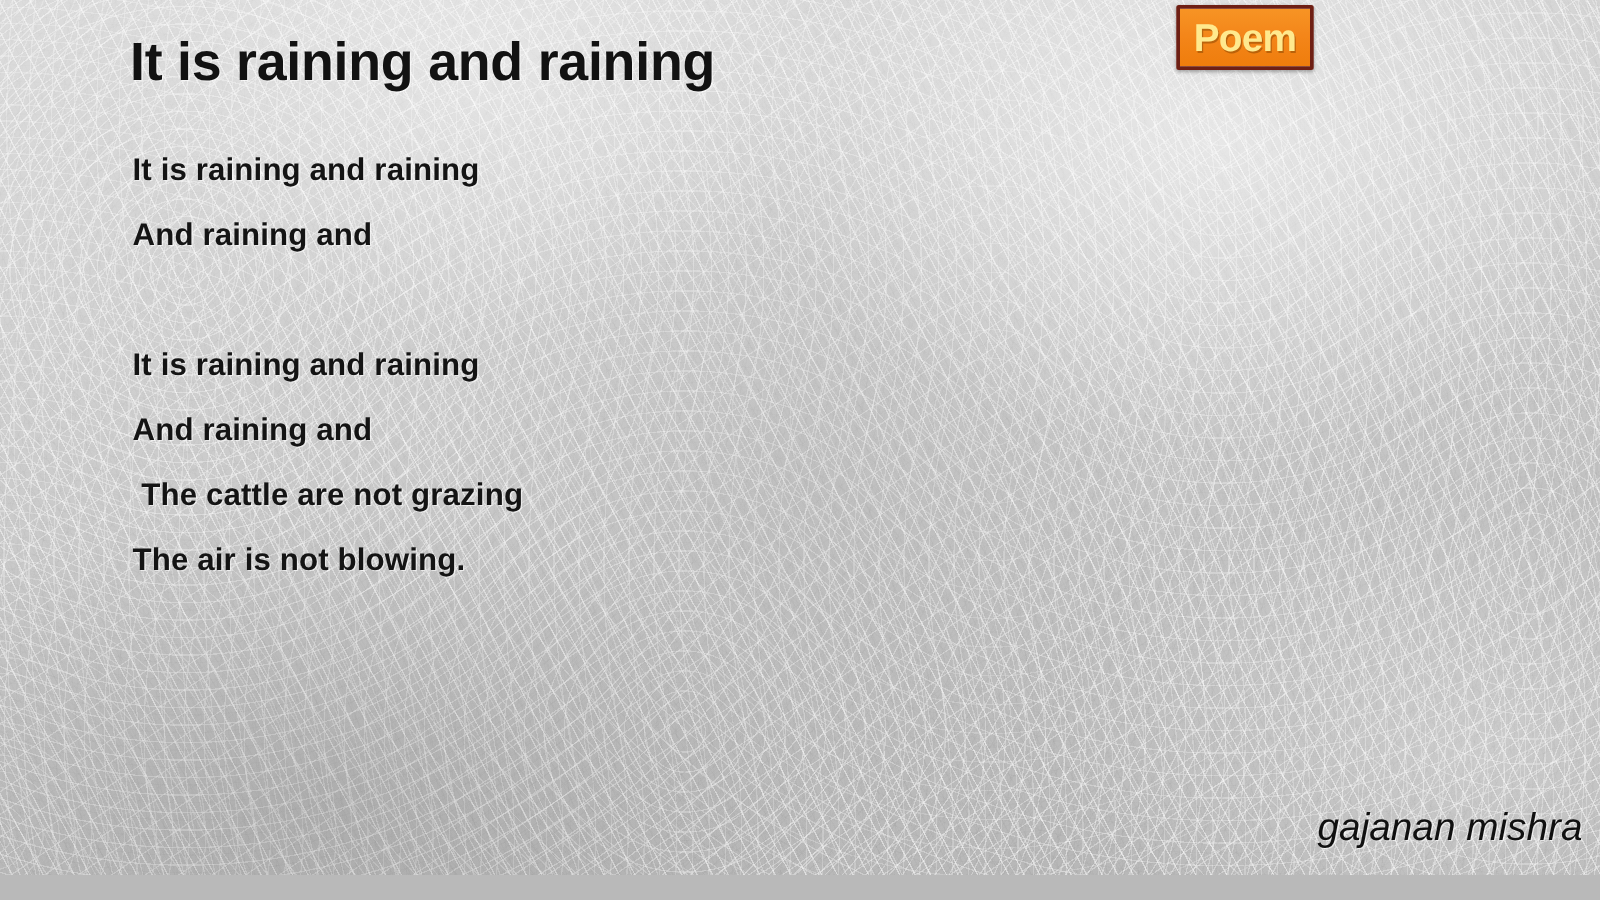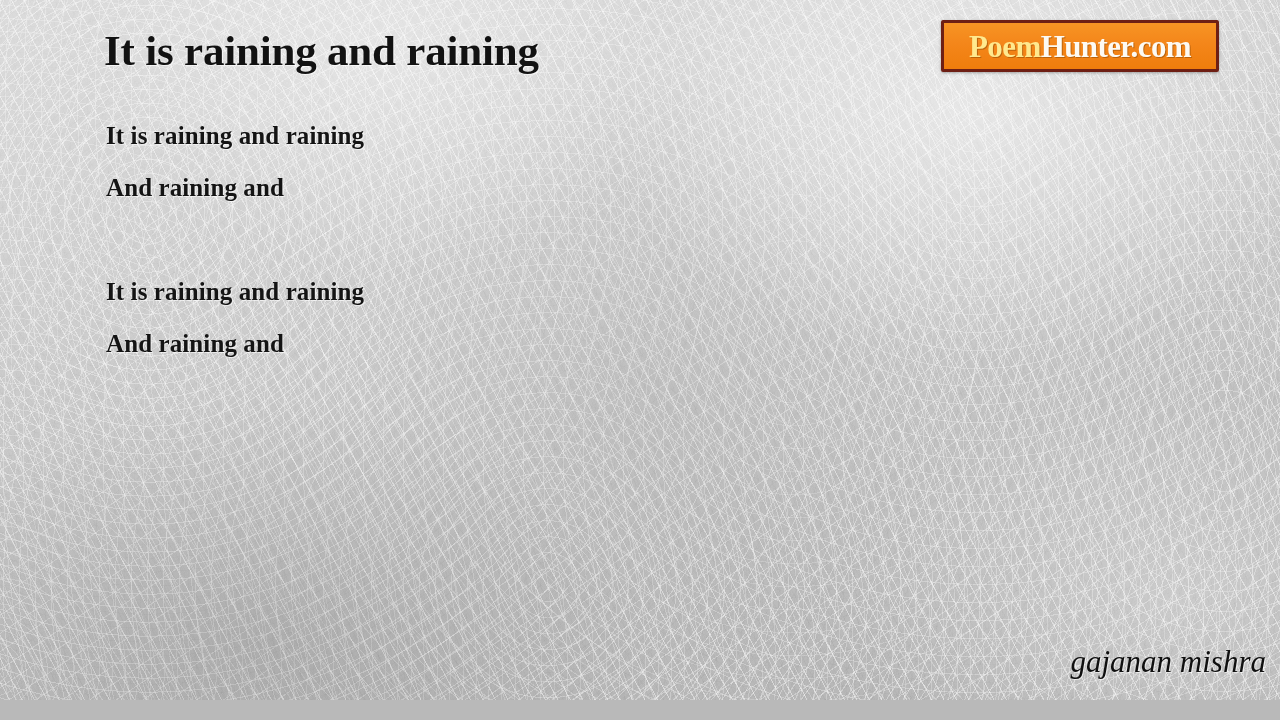--- a/index.html
+++ b/index.html
@@ -6,21 +6,21 @@
     margin: 0;
     padding: 0;
     background: #b9b9b9;
   }
 
   #stage {
     position: relative;
     width: 1280px;
     height: 700px;
     overflow: hidden;
-    font-family: Liberation Serif, serif;
+    font-family: Liberation Sans, sans-serif;
     background-color: #0369a1;
   }
 
   
   .bg-base {
     position: absolute;
     inset: 0;
     background:
       linear-gradient(170deg,
         #dcdcdc 0%,
@@ -146,24 +146,24 @@
 
   .poem-line.blank {
     color: transparent;
     text-shadow: none;
   }
 
   
   .logo-badge {
     position: absolute;
     left: 941px;
-    top: 20px;
+    top: 4px;
     height: 52px;
     box-sizing: border-box;
-    padding: 0 25px;
+    padding: 0 11px;
     display: flex;
     align-items: center;
     background: linear-gradient(180deg, #f79424 0%, #f4861a 45%, #ef7d0c 100%);
     border: 3px solid #6e1f14;
     border-radius: 2px;
     box-shadow: 0 1px 3px rgba(0,0,0,.30);
   }
 
   .logo-text {
     font-size: 31px;
@@ -210,23 +210,24 @@
   <div class="content">
 
     <div class="poem-title">It is raining and raining</div>
 
     <div class="poem-body">
       <div class="poem-line">It is raining and raining</div>
       <div class="poem-line">And raining and</div>
       <div class="poem-line blank"></div>
       <div class="poem-line">It is raining and raining</div>
       <div class="poem-line">And raining and</div>
+      <div class="poem-line"> The cattle are not grazing</div>
+      <div class="poem-line">The air is not blowing.</div>
     </div>
 
     <div class="logo-badge">
       <span class="logo-text logo-poem">Poem</span>
-        <span class="logo-text logo-hunter">Hunter.com</span>
     </div>
 
     <div class="poem-author">gajanan mishra</div>
 
   </div>
 </div>
 
 </body></html>

